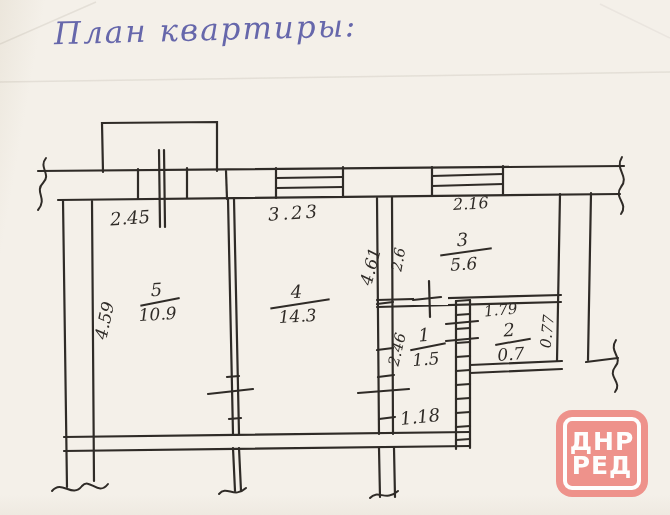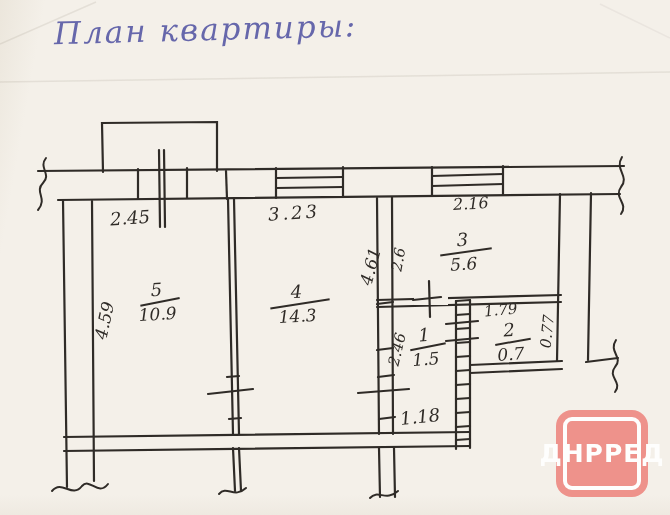--- a/index.html
+++ b/index.html
@@ -26,21 +26,21 @@
   .rnum{font-style:italic;font-size:18px;}
   .rbar{display:block;height:0;border-top:2px solid #2f2b27;margin:2px 0 3px 6px;}
   .rarea{font-style:italic;font-size:17px;white-space:nowrap;}
   .badge{
     position:absolute;left:556px;top:410px;width:92px;height:87px;
     background:#ee8e87;border-radius:16px;box-sizing:border-box;padding:7px;
     opacity:.95;
   }
   .badge-inner{
     width:100%;height:100%;box-sizing:border-box;border:4px solid #ffffff;border-radius:9px;
-    display:flex;flex-direction:row;align-items:center;justify-content:center;
+    display:flex;flex-direction:column;align-items:center;justify-content:center;
     color:#fff;font-family:"DejaVu Sans", sans-serif;font-weight:bold;
     font-size:25px;line-height:.95;letter-spacing:1px;
   }
 </style>
 </head>
 <body>
 
 <div id="stage">
 
   <div class="title">План квартиры:</div>

